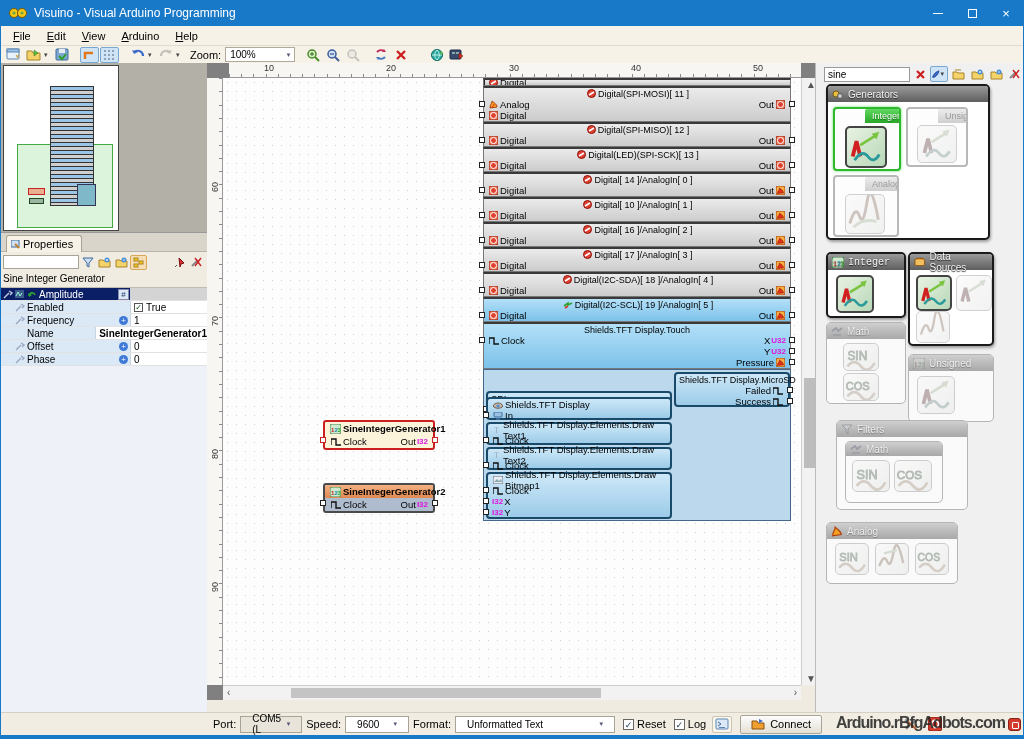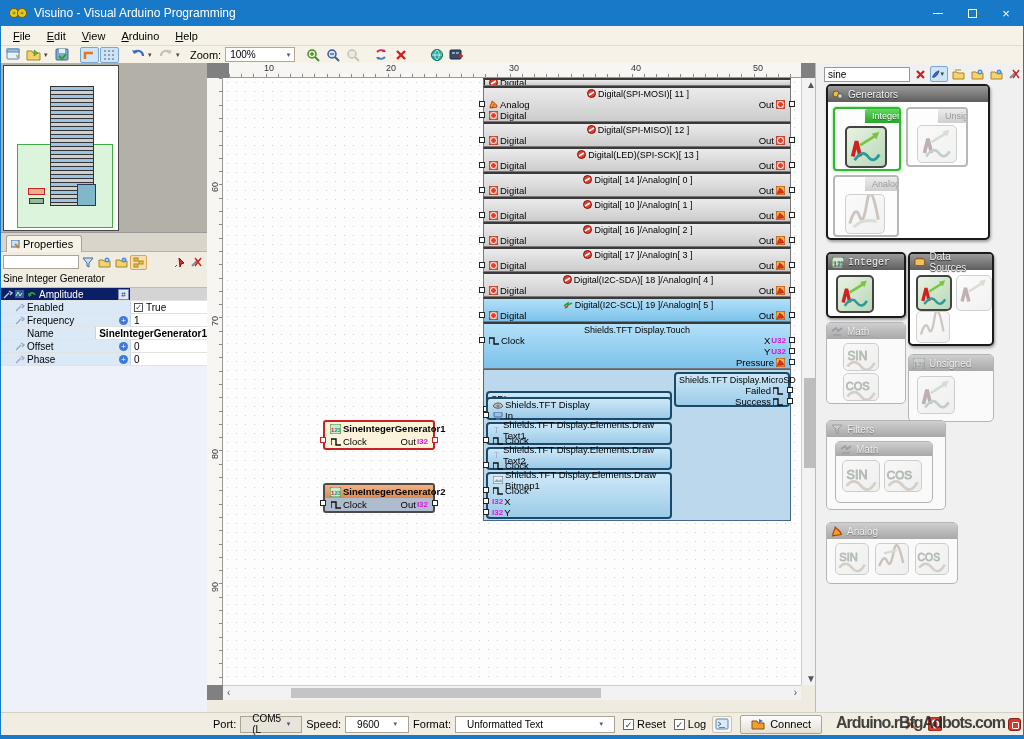--- a/index.html
+++ b/index.html
@@ -1080,21 +1080,21 @@
           <span>Unsigned</span>
         </div>
       <div class="tile dim" style="left:8px; top:21px; width:38px; height:38px;"><svg viewBox="0 0 40 40">
             <path d="M6 30l4-16 4 16" stroke="#d02020" stroke-width="4" fill="none"></path>
             <path d="M8 34q8-12 14-4t12-2" stroke="#2a9a9a" stroke-width="3" fill="none"></path>
             <path d="M14 18L30 8" stroke="#7ac440" stroke-width="3"></path>
             <path d="M26 6l8-2-3 8z" fill="#7ac440"></path>
           </svg></div>
     </div>
 
-    <div class="cat inactive" style="left:10px; top:357px; width:120px; height:90px;">
+    <div class="cat inactive" style="left:20px; top:357px; width:132px; height:90px;">
       <div class="cat-h">
           <svg class="hic dimmed" viewBox="0 0 12 11">
             <path d="M1 1h10L7 5v5L5 8V5z" fill="#cfe0f5" stroke="#3c6a9a"></path>
           </svg>
           <span>Filters</span>
         </div>
       <div class="cat inactive" style="left:8px; top:20px; width:98px; height:62px; position:absolute;">
         <div class="cat-h" style="height:14px;">
             <svg class="hic dimmed" viewBox="0 0 12 11">
               <path d="M1 5l4-3 2 3 4-3" stroke="#3c6acc" stroke-width="1.6" fill="none"></path>

